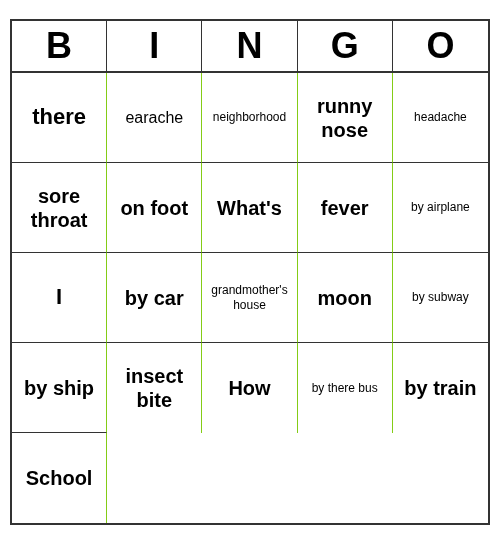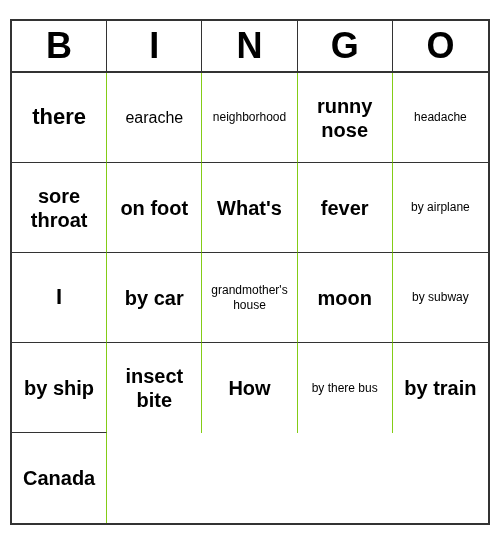--- a/index.html
+++ b/index.html
@@ -152,16 +152,16 @@
       <div class="bingo-cell">
         <span class="cell-text medium">How</span>
       </div>
       <div class="bingo-cell">
         <span class="cell-text small">by there bus</span>
       </div>
       <div class="bingo-cell">
         <span class="cell-text medium">by train</span>
       </div>
       <div class="bingo-cell">
-        <span class="cell-text medium">Canada</span>
+        <span class="cell-text medium">School</span>
       </div>
     </div>
 </div>
 
 </body></html>

